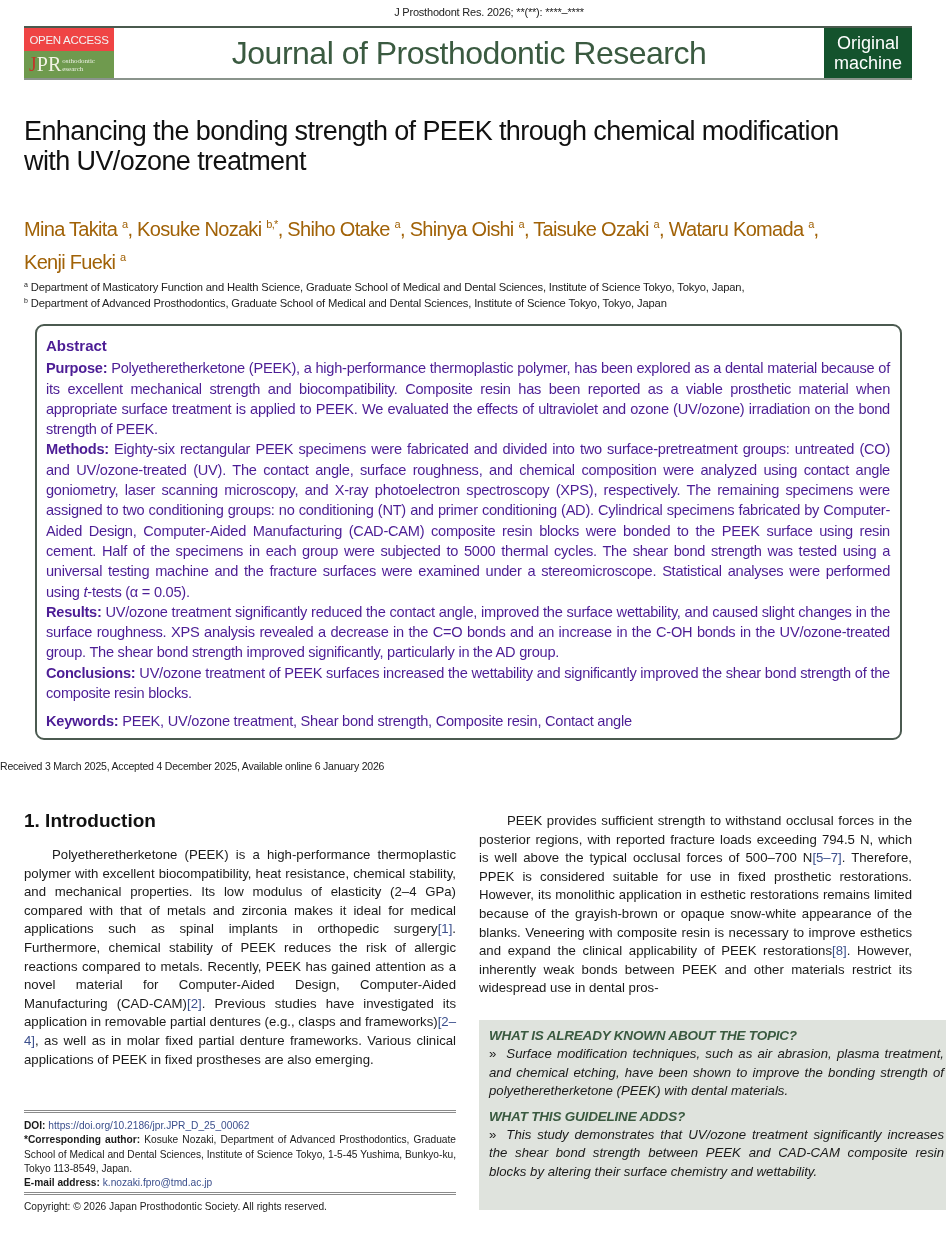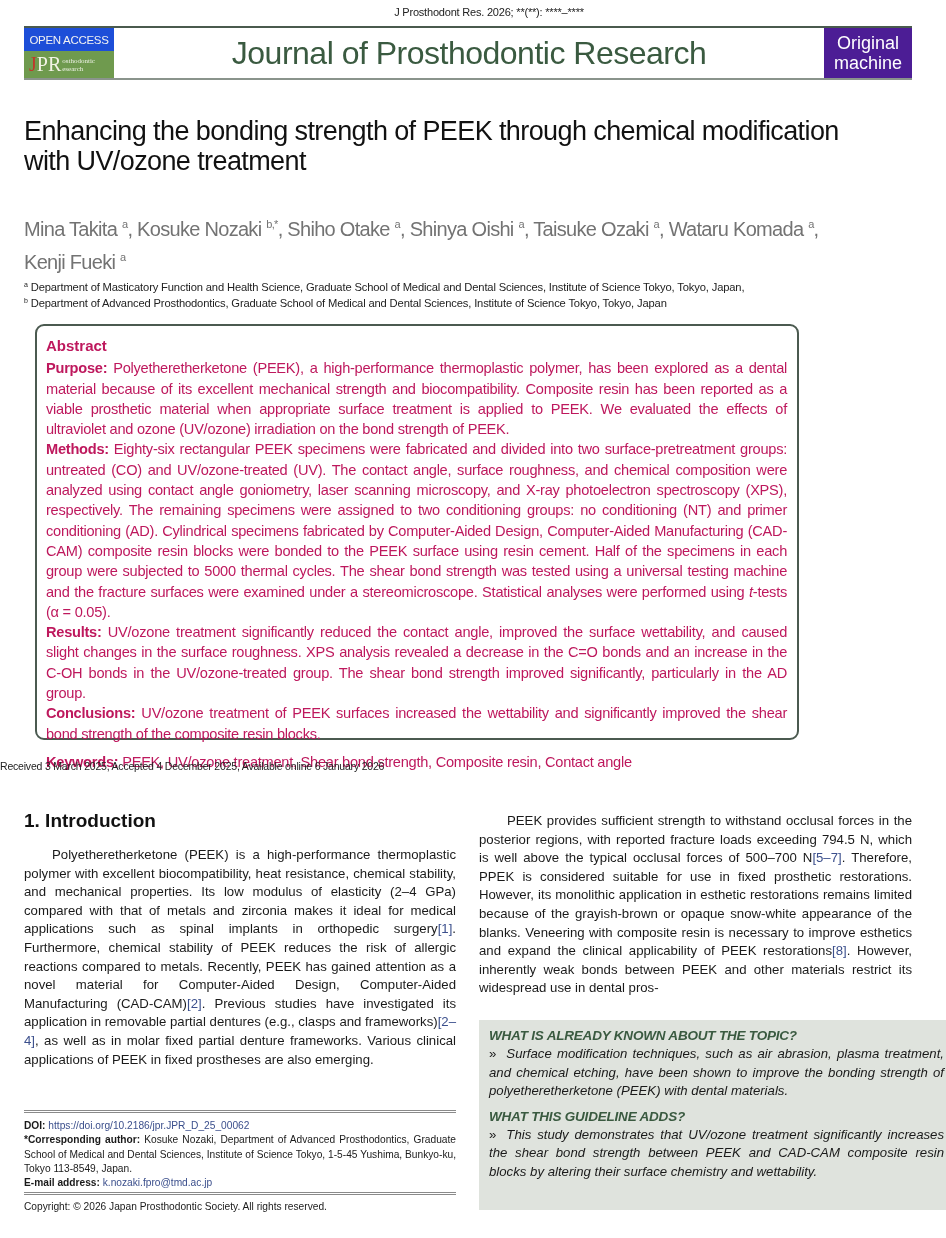--- a/index.html
+++ b/index.html
@@ -3,37 +3,37 @@
 <meta charset="utf-8">
 <style>
   * { box-sizing: border-box; margin: 0; padding: 0; }
   html, body { width: 946px; height: 1238px; background: #ffffff; overflow: hidden; }
   body { position: relative; font-family: "Liberation Sans", sans-serif; color: #1a1a1a; }
 
   .running-head { position: absolute; top: 6px; left: 0; width: 946px; text-align: center; font-size: 11px; color: #222; font-family: "Liberation Sans", sans-serif; letter-spacing: -0.2px; margin-left: 16px; }
 
   .masthead { position: absolute; top: 26px; left: 24px; width: 888px; height: 54px; border-top: 2px solid #4a5a4e; border-bottom: 2px solid #8a948c; display: flex; }
   .logo-block { width: 90px; height: 100%; display: flex; flex-direction: column; }
-  .oa { height: 23px; background: #1d4ed8; color: #f2f2f2; font-size: 11.5px; letter-spacing: -0.3px; display: flex; align-items: center; justify-content: center; font-family: "Liberation Sans", sans-serif; }
+  .oa { height: 23px; background: #ef4444; color: #f2f2f2; font-size: 11.5px; letter-spacing: -0.3px; display: flex; align-items: center; justify-content: center; font-family: "Liberation Sans", sans-serif; }
   .jpr { flex: 1; background: #6f9a4e; display: flex; align-items: center; padding-left: 5px; font-family: "Liberation Serif", serif; }
   .jpr .j { color: #c0392b; font-size: 20px; }
   .jpr .pr { color: #f3f3e6; font-size: 20px; }
   .jpr .sub { display: flex; flex-direction: column; font-size: 7px; color: #eef2e6; line-height: 8px; margin-left: 1px; }
   .journal-name { flex: 1; text-align: center; font-size: 32px; color: #3a5a40; line-height: 50px; letter-spacing: -0.5px; font-family: "Liberation Sans", sans-serif; }
-  .art-type { width: 88px; background: #4c1d95; color: #ffffff; font-size: 18px; line-height: 20px; display: flex; flex-direction: column; align-items: center; justify-content: center; font-family: "Liberation Sans", sans-serif; }
+  .art-type { width: 88px; background: #14532d; color: #ffffff; font-size: 18px; line-height: 20px; display: flex; flex-direction: column; align-items: center; justify-content: center; font-family: "Liberation Sans", sans-serif; }
 
   .title { position: absolute; top: 116px; left: 24px; width: 860px; font-size: 27px; font-weight: normal; line-height: 30px; letter-spacing: -0.6px; color: #111; }
 
-  .authors { position: absolute; top: 210px; left: 24px; width: 900px; font-size: 20px; line-height: 28px; letter-spacing: -0.7px; color: #737373; }
+  .authors { position: absolute; top: 210px; left: 24px; width: 900px; font-size: 20px; line-height: 28px; letter-spacing: -0.7px; color: #a16207; }
   .authors sup { font-size: 11px; vertical-align: 8px; }
 
   .affils { position: absolute; top: 278px; left: 24px; width: 900px; font-size: 11.2px; line-height: 14px; color: #222; letter-spacing: -0.15px; }
   .affils sup { font-size: 7px; vertical-align: 4px; }
 
-  .abstract-box { position: absolute; top: 324px; left: 35px; width: 764px; height: 416px; border: 2px solid #4b5a50; border-radius: 9px; padding: 10px 10px 4px 9px; font-size: 14.6px; line-height: 20.3px; color: #be185d; }
+  .abstract-box { position: absolute; top: 324px; left: 35px; width: 867px; height: 416px; border: 2px solid #4b5a50; border-radius: 9px; padding: 10px 10px 4px 9px; font-size: 14.6px; line-height: 20.3px; color: #4c1d95; }
   .abstract-box .head { font-weight: bold; font-size: 15px; margin-bottom: 2px; }
   .abstract-box p { text-align: justify; letter-spacing: -0.25px; }
   .abstract-box b { font-weight: bold; }
   .abstract-box .kw { margin-top: 8px; }
 
   .dates { position: absolute; top: 760px; left: 0; width: 946px; text-align: left; font-size: 10.5px; color: #222; letter-spacing: -0.2px; }
 
   .col-left { position: absolute; top: 810px; left: 24px; width: 432px; }
   .col-right { position: absolute; top: 812px; left: 479px; width: 433px; }
   .sec-heading { font-size: 19px; font-weight: bold; margin-bottom: 14px; color: #111; }

